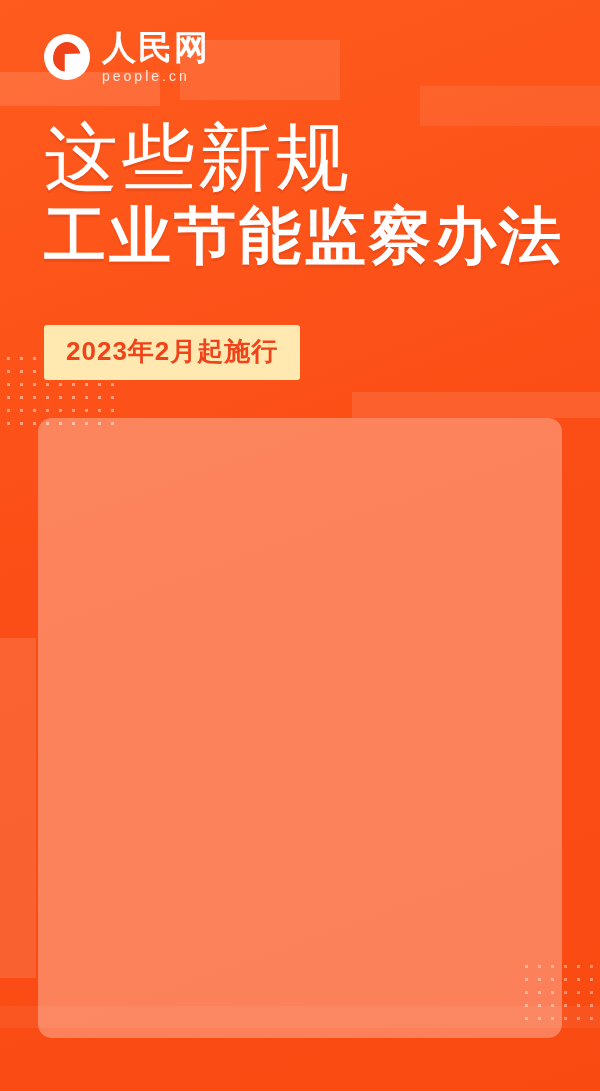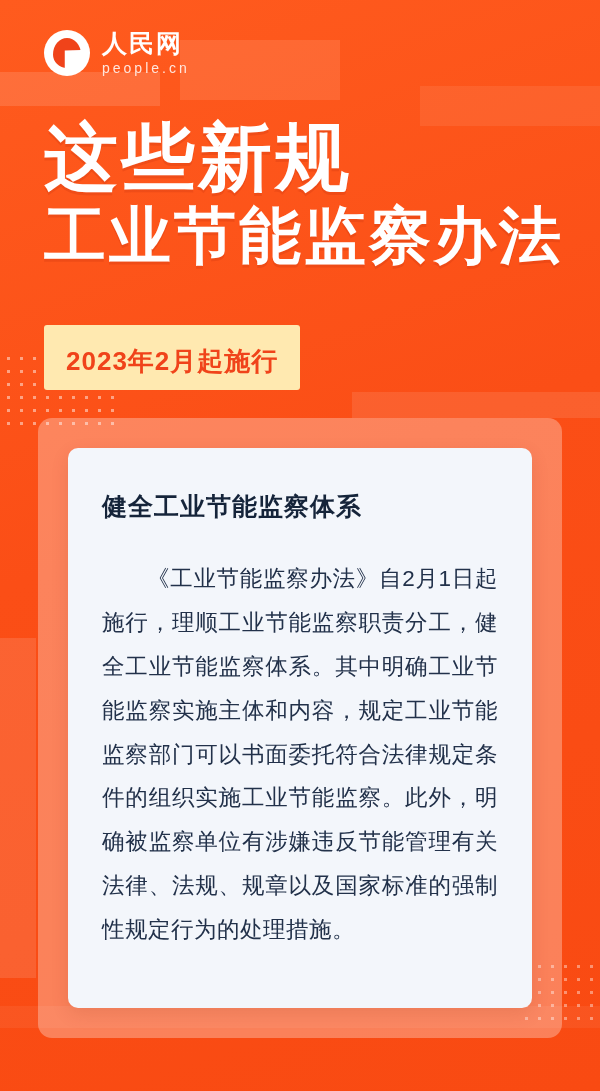--- a/index.html
+++ b/index.html
@@ -90,41 +90,41 @@
     border-radius: 50% 50% 50% 50% / 55% 55% 45% 45%;
     background: #f0431a;
     clip-path: polygon(0 0, 100% 0, 100% 40%, 42% 42%, 42% 100%, 0 100%);
   }
   .logo-text {
     display: flex;
     flex-direction: column;
     line-height: 1;
   }
   .logo-cn {
-    font-size: 25px;
+    font-size: 34px;
     font-weight: bold;
     color: #ffffff;
     letter-spacing: 2px;
   }
   .logo-en {
     margin-top: 5px;
     font-size: 14px;
     color: #ffe6dd;
     letter-spacing: 3px;
   }
 
   
   .headline {
     position: absolute;
     left: 44px; top: 120px;
     width: 520px;
   }
   .headline-line-1 {
     font-size: 74px;
-    font-weight: bold;
+    font-weight: normal;
     color: #ffffff;
     letter-spacing: 3px;
     line-height: 1.04;
     text-shadow: 0 3px 0 rgba(180,40,10,0.18);
   }
   .headline-line-2 {
     margin-top: 6px;
     font-size: 62px;
     font-weight: bold;
     color: #ffffff;
@@ -135,21 +135,21 @@
 
   
   .subtitle {
     position: absolute;
     left: 44px; top: 325px;
     background: #ffe9b0;
     color: #f0431a;
     font-size: 26px;
     font-weight: bold;
     letter-spacing: 1px;
-    padding: 19px 22px 11px 22px;
+    padding: 9px 22px 11px 22px;
     border-radius: 3px;
   }
 
   
   .card-outer {
     position: absolute;
     left: 38px; top: 418px;
     width: 524px;
     height: 620px;
     background: rgba(255,255,255,0.30);
@@ -207,18 +207,14 @@
 
   <div class="headline">
     <div class="headline-line-1">这些新规</div>
     <div class="headline-line-2">工业节能监察办法</div>
   </div>
 
   <div class="subtitle">2023年2月起施行</div>
 
   <div class="card-outer"></div>
 
-  <div class="card">
-    <h2 class="card-title">健全工业节能监察体系</h2>
-    <p class="card-body">《工业节能监察办法》自2月1日起施行，理顺工业节能监察职责分工，健全工业节能监察体系。其中明确工业节能监察实施主体和内容，规定工业节能监察部门可以书面委托符合法律规定条件的组织实施工业节能监察。此外，明确被监察单位有涉嫌违反节能管理有关法律、法规、规章以及国家标准的强制性规定行为的处理措施。</p>
-  </div>
 
 </div>
 
 </body></html>

